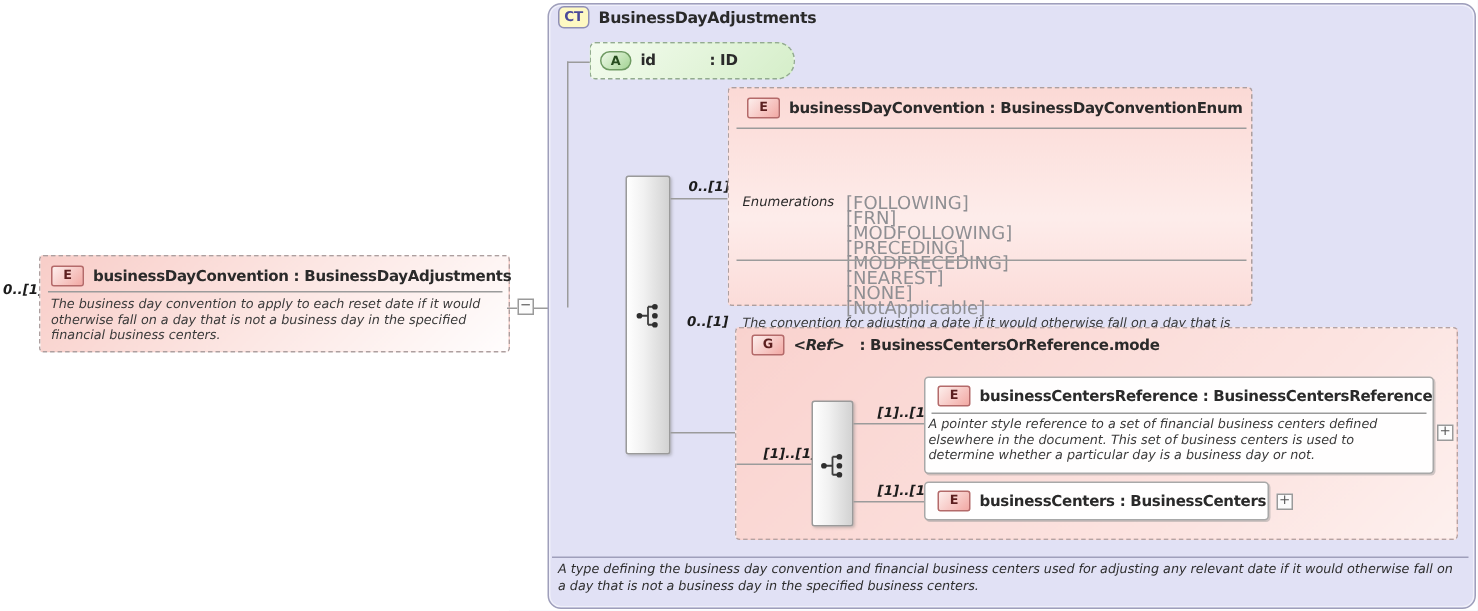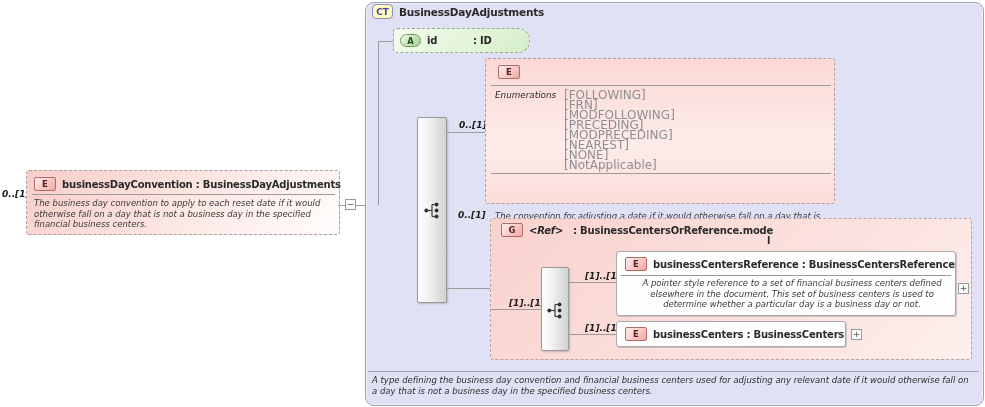--- a/index.html
+++ b/index.html
@@ -1,18 +1,18 @@
 <!DOCTYPE html>
 <html><head>
 <meta charset="utf-8">
 <style>
   html,body{margin:0;padding:0;background:#fff;}
   .canvas{position:relative;width:985px;height:407px;background:#fff;overflow:hidden;
           font-family:"DejaVu Sans","Liberation Sans",sans-serif;}
-  .abs{position:absolute;}
+  .abs{position:absolute;margin-top:40px;}
   .hline{position:absolute;height:0;border-top:1px solid #9b9b9b;}
   .vline{position:absolute;width:0;border-left:1px solid #9b9b9b;}
   .card{position:absolute;font-size:9px;font-style:italic;font-weight:bold;color:#1c1c1c;white-space:nowrap;}
   .node{position:absolute;box-sizing:border-box;border-radius:3px;}
   .dashed{border:1px dashed #ad9f9f;}
   .pink{background:linear-gradient(135deg,#f8cdc8 0%,#fce8e5 55%,#fffdfd 100%);}
   .pinkflat{background:linear-gradient(to bottom,#fbd9d5 0%,#fdecea 60%,#fbdcd9 100%);}
   .groupbg{background:linear-gradient(135deg,#f9d2ce 0%,#fce4e1 70%,#fdf0ee 100%);border:1px dashed #b5a3a3;}
   .solidbox{background:#fffefe;border:1px solid #a8a8a8;box-shadow:1px 1px 0 rgba(150,150,150,.45);}
   .container{position:absolute;left:365px;top:2px;width:617px;height:402px;background:#e1e1f5;
@@ -91,20 +91,21 @@
       <circle cx="13.6" cy="15.5" r="1.9" fill="#2e2e2e"></circle>
     </svg>
   </div>
 
   <div class="hline" style="left:447px;top:132px;width:38px;"></div>
   <span class="card" style="left:459px;top:120px">0..[1]</span>
 
   <div class="node pinkflat dashed" style="left:485px;top:58px;width:350px;height:146px;">
     <div class="hdr" style="left:12px;top:6px;">
       <span class="badge e">E</span>
+      <span class="title">businessDayConvention : BusinessDayConventionEnum</span>
     </div>
     <div class="sep" style="left:5px;top:26px;width:340px;"></div>
     <span class="enumlabel abs" style="left:9px;top:31px;">Enumerations</span>
     <div class="abs" style="left:78px;top:31px;display:flex;flex-direction:column;">
       <span class="enumval">[FOLLOWING]</span>
       <span class="enumval">[FRN]</span>
       <span class="enumval">[MODFOLLOWING]</span>
       <span class="enumval">[PRECEDING]</span>
       <span class="enumval">[MODPRECEDING]</span>
       <span class="enumval">[NEAREST]</span>
@@ -144,21 +145,21 @@
 
     <div class="hline" style="left:78px;top:63px;width:47px;"></div>
     <span class="card" style="left:94px;top:52px">[1]..[1]</span>
 
     <div class="node solidbox" style="left:125px;top:32px;width:340px;height:65px;">
       <div class="hdr" style="left:8px;top:5px;">
         <span class="badge e">E</span>
         <span class="title">businessCentersReference : BusinessCentersReference</span>
       </div>
       <div class="sep" style="left:4px;top:23px;width:330px;"></div>
-      <div class="desc" style="left:13px;top:26px;width:324px;text-align:center;">A pointer style reference to a set of financial business centers defined elsewhere in the document. This set of business centers is used to determine whether a particular day is a business day or not.</div>
+      <div class="desc" style="left:2px;top:26px;width:324px;">A pointer style reference to a set of financial business centers defined elsewhere in the document. This set of business centers is used to determine whether a particular day is a business day or not.</div>
     </div>
     <div class="toggle" style="left:467px;top:64px;">+</div>
 
     <div class="hline" style="left:78px;top:115px;width:47px;"></div>
     <span class="card" style="left:94px;top:104px">[1]..[1]</span>
 
     <div class="node solidbox" style="left:125px;top:102px;width:230px;height:26px;">
       <div class="hdr" style="left:8px;top:5px;">
         <span class="badge e">E</span>
         <span class="title">businessCenters : BusinessCenters</span>

